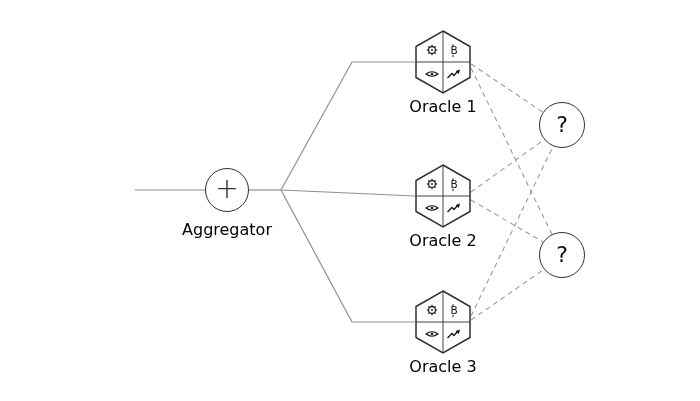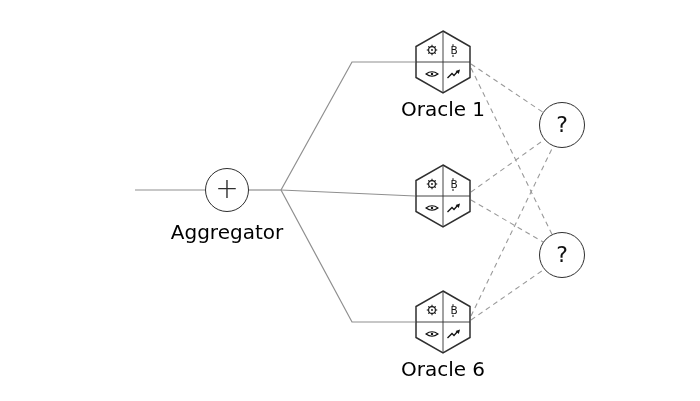--- a/index.html
+++ b/index.html
@@ -13,21 +13,21 @@
     overflow: hidden;
   }
   .wires { position: absolute; left: 0; top: 0; }
   .node { position: absolute; }
   .node .label {
     position: absolute;
     top: 100%;
     left: 50%;
     transform: translateX(-50%);
     margin-top: 4px;
-    font-size: 20px;
+    font-size: 16px;
     white-space: nowrap;
     color: #000;
   }
   .circle-node {
     box-sizing: border-box;
     width: 44px; height: 44px;
     border: 1.3px solid #2f2f2f;
     border-radius: 50%;
     background: #fff;
     display: flex; align-items: center; justify-content: center;
@@ -115,27 +115,28 @@
     <svg width="60" height="66" viewBox="-30 -33 60 66">
       <use href="#hex-node"></use>
     </svg>
     <div class="label" style="margin-top:2px;">Oracle 1</div>
   </div>
 
   <div class="node" style="left:413px; top:163px; width:60px; height:66px;">
     <svg width="60" height="66" viewBox="-30 -33 60 66">
       <use href="#hex-node"></use>
     </svg>
+    <div class="label" style="margin-top:2px;">Oracle 2</div>
   </div>
 
   <div class="node" style="left:413px; top:289px; width:60px; height:66px;">
     <svg width="60" height="66" viewBox="-30 -33 60 66">
       <use href="#hex-node"></use>
     </svg>
-    <div class="label" style="margin-top:2px;">Oracle 6</div>
+    <div class="label" style="margin-top:2px;">Oracle 3</div>
   </div>
 
   <div class="q-node" style="left:539px; top:102px;">
     <span class="q-sign">?</span>
   </div>
   <div class="q-node" style="left:539px; top:232px;">
     <span class="q-sign">?</span>
   </div>
 
 </div>

